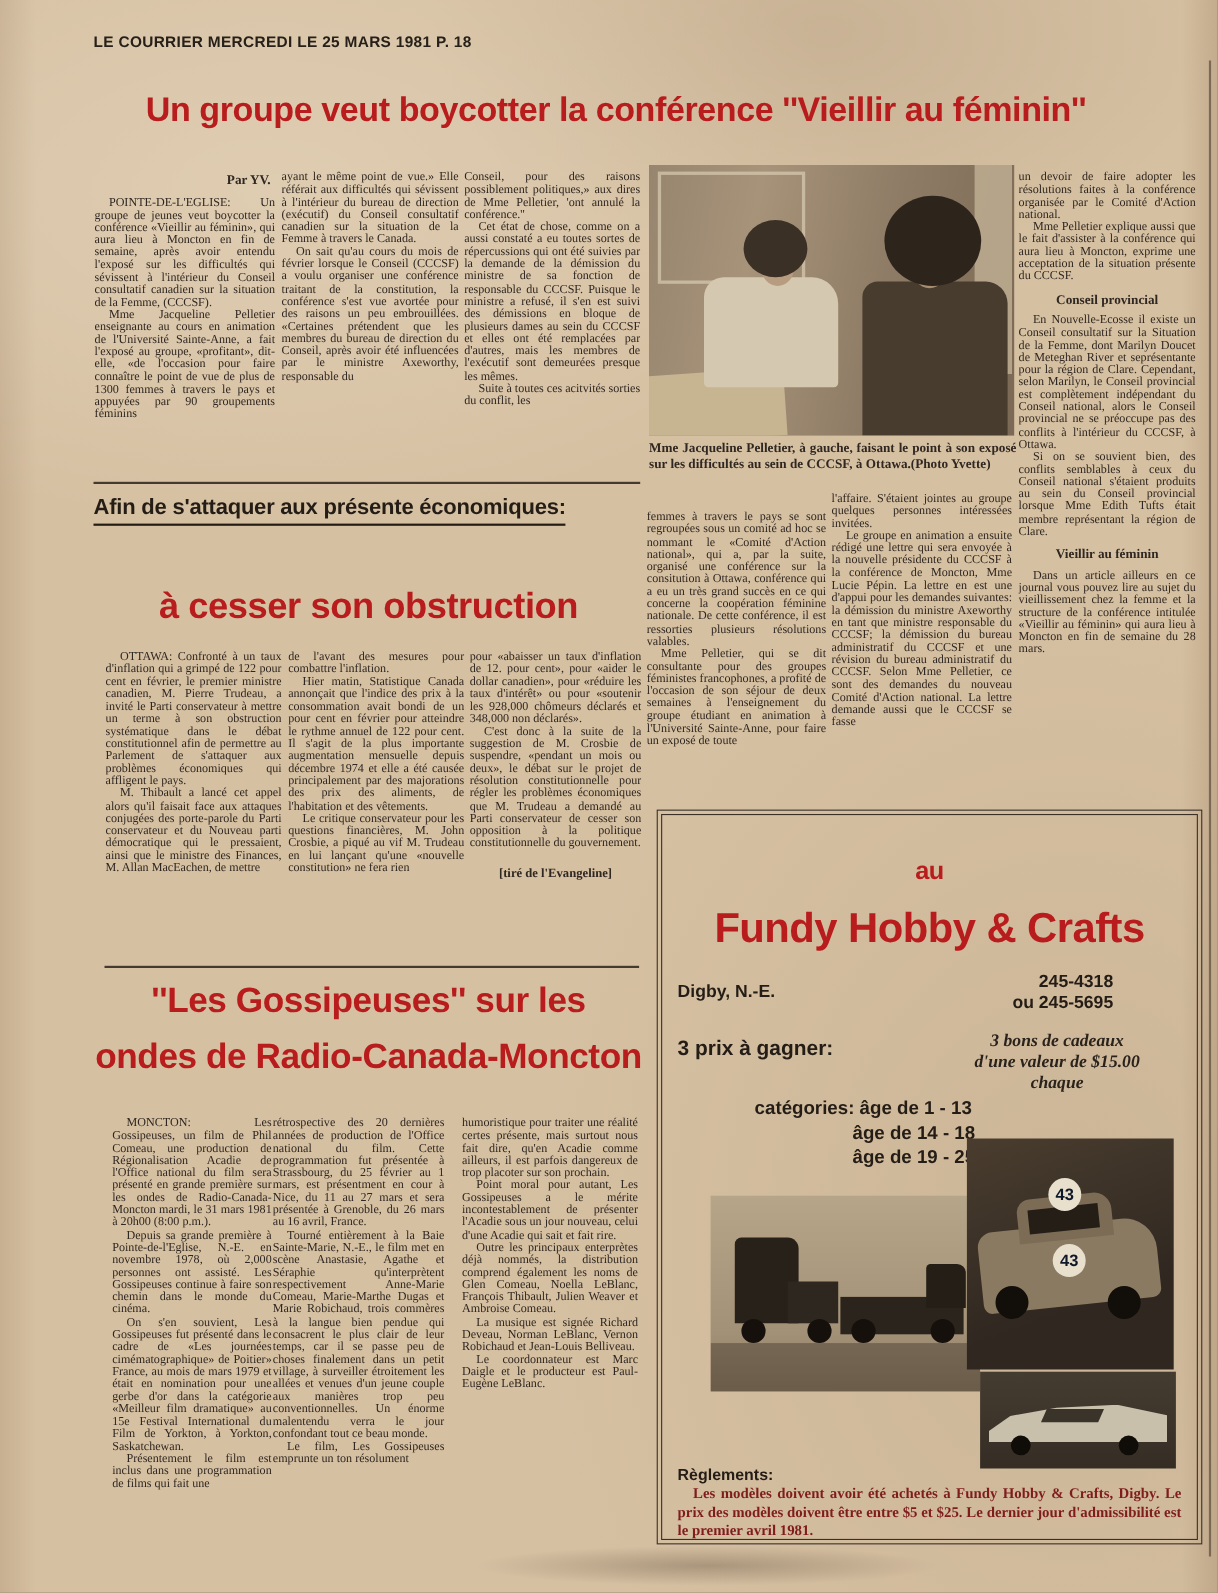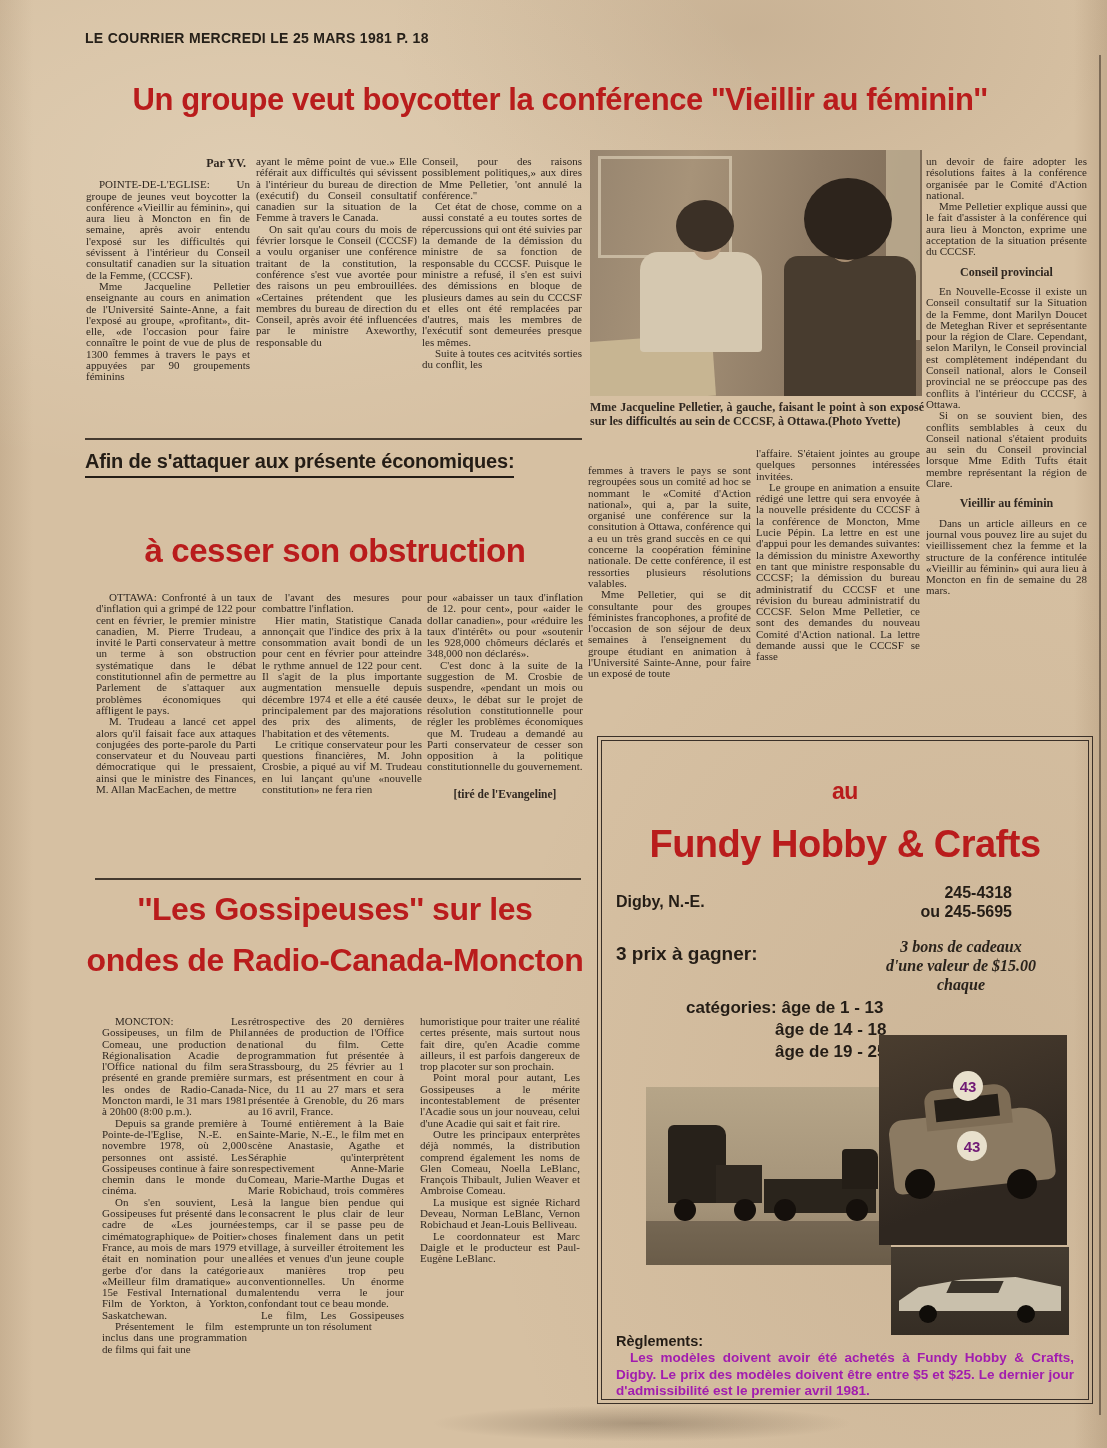--- a/index.html
+++ b/index.html
@@ -98,40 +98,40 @@
   .ad-title1 { left:0; top:14px; width:100%; font-size:23px; }
   .ad-title2 { left:0; top:42px; width:100%; font-size:23px; }
   .ad-store  { left:0; top:88px; width:100%; font-size:38px; letter-spacing:-0.5px; }
   .ad-digby  { left:18px; top:156px; font-family:"Liberation Sans",sans-serif; font-weight:bold; font-size:16px; color:#241d16; }
   .ad-phones { right:80px; top:146px; font-family:"Liberation Sans",sans-serif; font-weight:bold; font-size:16px; color:#241d16; text-align:right; line-height:19px; }
   .ad-prizes-label { left:18px; top:206px; font-family:"Liberation Sans",sans-serif; font-weight:bold; font-size:19px; color:#241d16; }
   .ad-prize-detail { left:248px; top:200px; width:230px; text-align:center; font-weight:bold; font-style:italic; font-size:16px; line-height:19px; color:#2a231c; }
   .ad-cats { left:88px; top:260px; font-family:"Liberation Sans",sans-serif; font-weight:bold; font-size:17px; color:#241d16; line-height:22px; }
   .ad-cats .cat-sub { padding-left:89px; }
   .ad-rules-label { left:18px; top:596px; font-family:"Liberation Sans",sans-serif; font-weight:bold; font-size:14.5px; color:#241d16; }
-  .ad-rules-text { left:18px; top:613px; width:458px; font-family:Liberation Sans, sans-serif; font-weight:bold; font-size:13.5px; line-height:16.5px; color:#a21caf; text-align:justify; text-indent:14px; }
+  .ad-rules-text { left:18px; top:613px; width:458px; font-family:Liberation Serif, serif; font-weight:bold; font-size:13.5px; line-height:16.5px; color:#7f1d1d; text-align:justify; text-indent:14px; }
 
   
   .ph-trucks { left:48px; top:350px; width:245px; height:178px; overflow:hidden;
     background:linear-gradient(#b6a588,#a29177 70%,#8e7d64); }
   .ph-trucks .cab1 { position:absolute; left:22px; top:38px; width:58px; height:78px; background:#27211a; border-radius:6px 10px 0 0; }
   .ph-trucks .hood1 { position:absolute; left:70px; top:78px; width:46px; height:38px; background:#2e271f; }
   .ph-trucks .bed2 { position:absolute; left:118px; top:92px; width:112px; height:34px; background:#2a241c; }
   .ph-trucks .cab2 { position:absolute; left:196px; top:62px; width:36px; height:40px; background:#241e17; border-radius:4px 8px 0 0; }
   .ph-trucks .w { position:absolute; width:22px; height:22px; border-radius:50%; background:#15100c; top:112px; }
   .ph-trucks .w1 { left:28px; } .ph-trucks .w2 { left:88px; } .ph-trucks .w3 { left:128px; } .ph-trucks .w4 { left:200px; }
   .ph-trucks .ground { position:absolute; left:0; bottom:0; width:100%; height:44px; background:rgba(40,32,24,0.35); }
 
   .ph-race { left:281px; top:298px; width:188px; height:210px; overflow:hidden;
     background:linear-gradient(160deg,#4a3d2f,#2f2720 70%); }
   .ph-race .body { position:absolute; left:12px; top:78px; width:162px; height:74px; background:#8b7a62; border-radius:14px 30px 8px 8px; transform:rotate(-6deg); }
   .ph-race .roof { position:absolute; left:46px; top:52px; width:86px; height:40px; background:#7d6c55; border-radius:12px 16px 0 0; transform:rotate(-6deg); }
   .ph-race .win { position:absolute; left:56px; top:62px; width:64px; height:22px; background:#241e17; transform:rotate(-6deg); }
   .ph-race .badge { position:absolute; width:30px; height:30px; border-radius:50%; background:#e8e0cc;
-    font-family:"Liberation Sans",sans-serif; font-weight:bold; font-size:15px; color:#701a75;
+    font-family:"Liberation Sans",sans-serif; font-weight:bold; font-size:15px; color:#0f172a;
     display:flex; align-items:center; justify-content:center; }
   .ph-race .badge-roof { left:74px; top:36px; }
   .ph-race .badge-door { left:78px; top:96px; }
   .ph-race .wl { position:absolute; width:30px; height:30px; border-radius:50%; background:#120e0a; top:134px; }
   .ph-race .wl1 { left:26px; } .ph-race .wl2 { left:128px; }
 
   .ph-sport { left:293px; top:510px; width:178px; height:88px; overflow:hidden;
     background:linear-gradient(#453c31,#352d24); }
   .ph-sport .body { position:absolute; left:8px; top:30px; width:162px; height:34px; background:#c9c0ac;
     clip-path:polygon(0 70%, 12% 30%, 38% 8%, 72% 0, 100% 28%, 100% 100%, 0 100%); }
@@ -211,21 +211,21 @@
   </div>
 
   <div class="abs hrule rule1"></div>
 
   <div class="abs kicker">Afin de s'attaquer aux présente économiques:</div>
   <h2 class="abs headline a2-headline2">à cesser son obstruction</h2>
 
   <div class="abs col a2c1">
     <div class="paras">
         <p>OTTAWA: Confronté à un taux d'inflation qui a grimpé de 122 pour cent en février, le premier ministre canadien, M. Pierre Trudeau, a invité le Parti conservateur à mettre un terme à son obstruction systématique dans le débat constitutionnel afin de permettre au Parlement de s'attaquer aux problèmes économiques qui affligent le pays.</p>
-        <p>M. Trudeau a lancé cet appel alors qu'il faisait face aux attaques conjugées des porte-parole du Parti conservateur et du Nouveau parti démocratique qui le pressaient, ainsi que le ministre des Finances, M. Allan MacEachen, de mettre</p>
+        <p>M. Thibault a lancé cet appel alors qu'il faisait face aux attaques conjugées des porte-parole du Parti conservateur et du Nouveau parti démocratique qui le pressaient, ainsi que le ministre des Finances, M. Allan MacEachen, de mettre</p>
       </div>
   </div>
   <div class="abs col a2c2">
     <div class="paras cont">
         <p>de l'avant des mesures pour combattre l'inflation.</p>
         <p>Hier matin, Statistique Canada annonçait que l'indice des prix à la consommation avait bondi de un pour cent en février pour atteindre le rythme annuel de 122 pour cent. Il s'agit de la plus importante augmentation mensuelle depuis décembre 1974 et elle a été causée principalement par des majorations des prix des aliments, de l'habitation et des vêtements.</p>
         <p>Le critique conservateur pour les questions financières, M. John Crosbie, a piqué au vif M. Trudeau en lui lançant qu'une «nouvelle constitution» ne fera rien</p>
       </div>
   </div>
   <div class="abs col a2c3">

